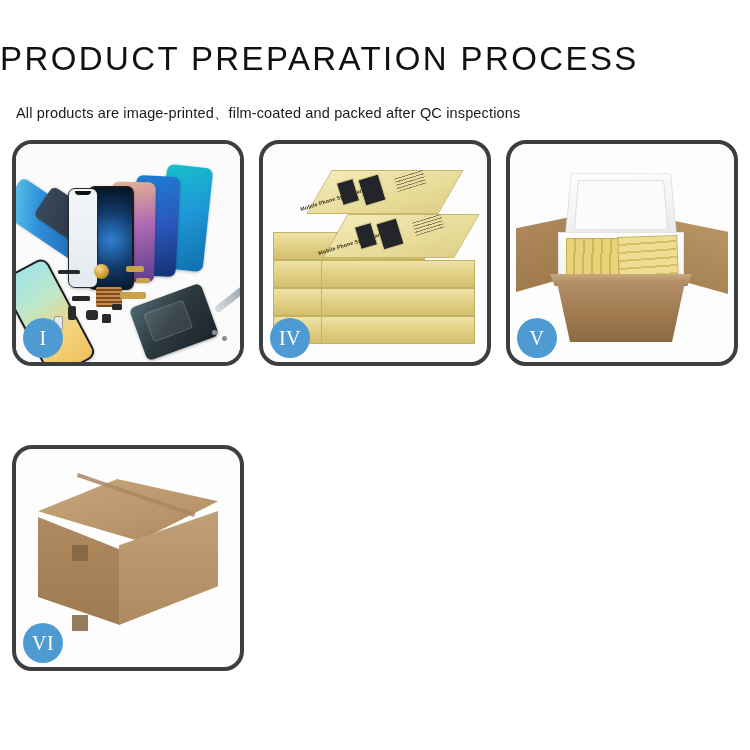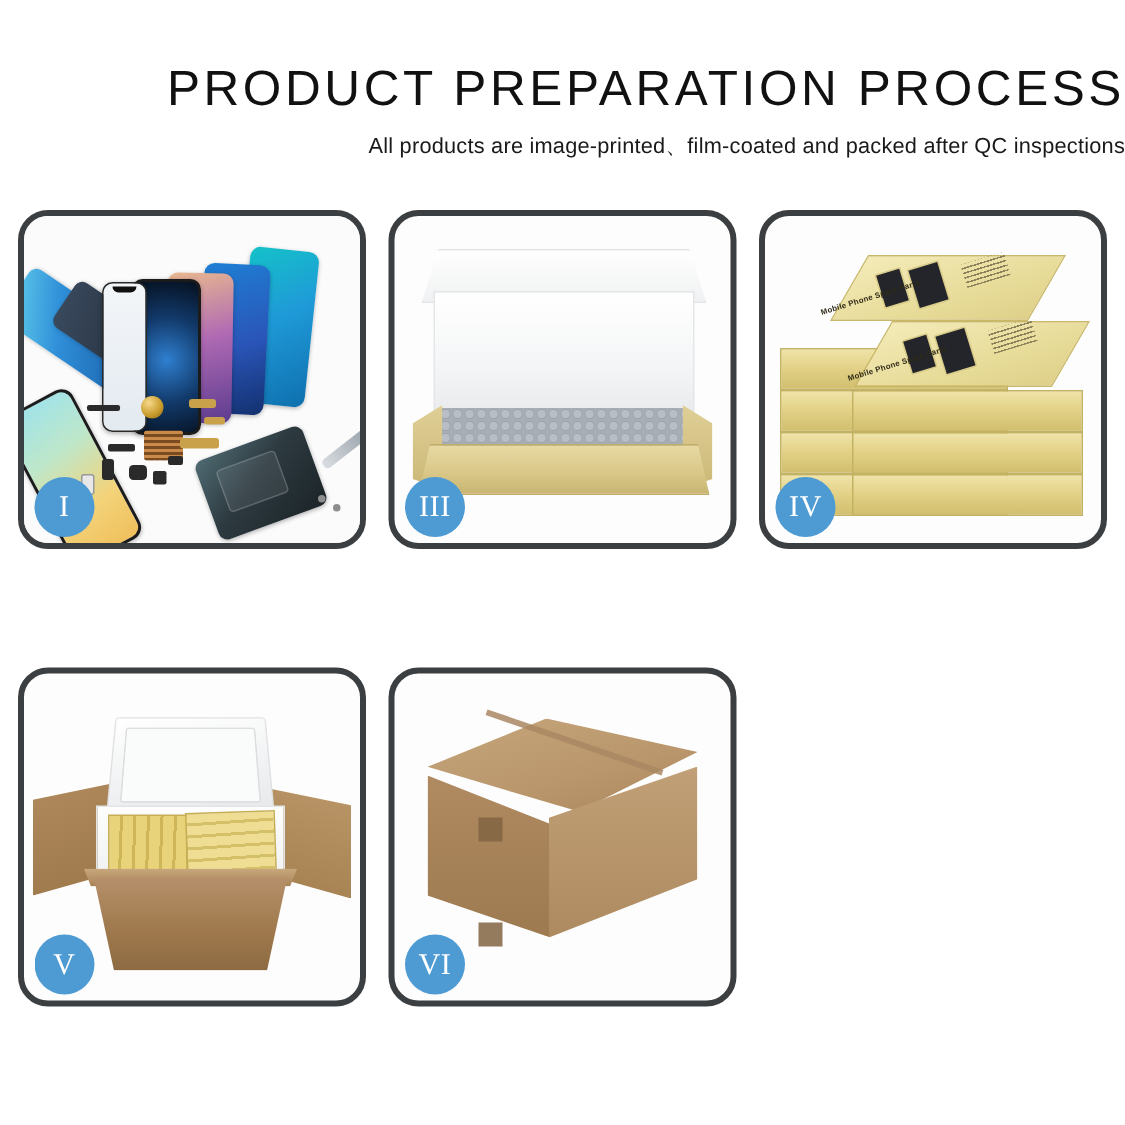--- a/index.html
+++ b/index.html
@@ -13,35 +13,35 @@
     font-family: "Liberation Sans", sans-serif;
     overflow: hidden;
     position: relative;
   }
 
   
   .header {
     position: absolute;
     top: 0; left: 0;
     width: 750px;
-    text-align: right;
+    text-align: left;
   }
   .page-title {
     margin: 0;
     padding-top: 42px;
     font-size: 33px;
     font-weight: 500;
     letter-spacing: 2.4px;
     color: #111111;
     line-height: 1.05;
     white-space: nowrap;
     font-family: "Liberation Sans", sans-serif;
   }
   .page-subtitle {
-    margin: 0;
+    margin: 16px;
     padding-top: 11px;
     font-size: 14.5px;
     font-weight: 400;
     letter-spacing: 0.15px;
     color: #1a1a1a;
     white-space: nowrap;
     font-family: "Liberation Sans", sans-serif;
   }
 
   
@@ -343,31 +343,20 @@
       <div class="cmp" style="left:96px;top:160px;width:10px;height:6px;"></div>
       <div class="chassis"></div>
       <div class="tool"></div>
       <div class="cmp" style="left:196px;top:186px;width:5px;height:5px;border-radius:50%;background:#8e8e8e;"></div>
       <div class="cmp" style="left:206px;top:192px;width:5px;height:5px;border-radius:50%;background:#8e8e8e;"></div>
     </div>
     <div class="badge">I</div>
   </div>
 
 
-  <div class="panel">
-    <div class="panel-scene">
-      <div class="k3-lid"></div>
-      <div class="k3-foam"></div>
-      <div class="k3-bubble"></div>
-      <div class="k3-sideL"></div>
-      <div class="k3-sideR"></div>
-      <div class="k3-front"></div>
-    </div>
-    <div class="badge">III</div>
-  </div>
 
   <div class="panel">
     <div class="panel-scene">
       <div class="stack">
 
         <div class="sbox" style="left:0px;top:76px;"></div>
         <div class="sbox" style="left:0px;top:104px;"></div>
         <div class="sbox" style="left:0px;top:132px;"></div>
         <div class="sbox" style="left:0px;top:160px;"></div>
 

